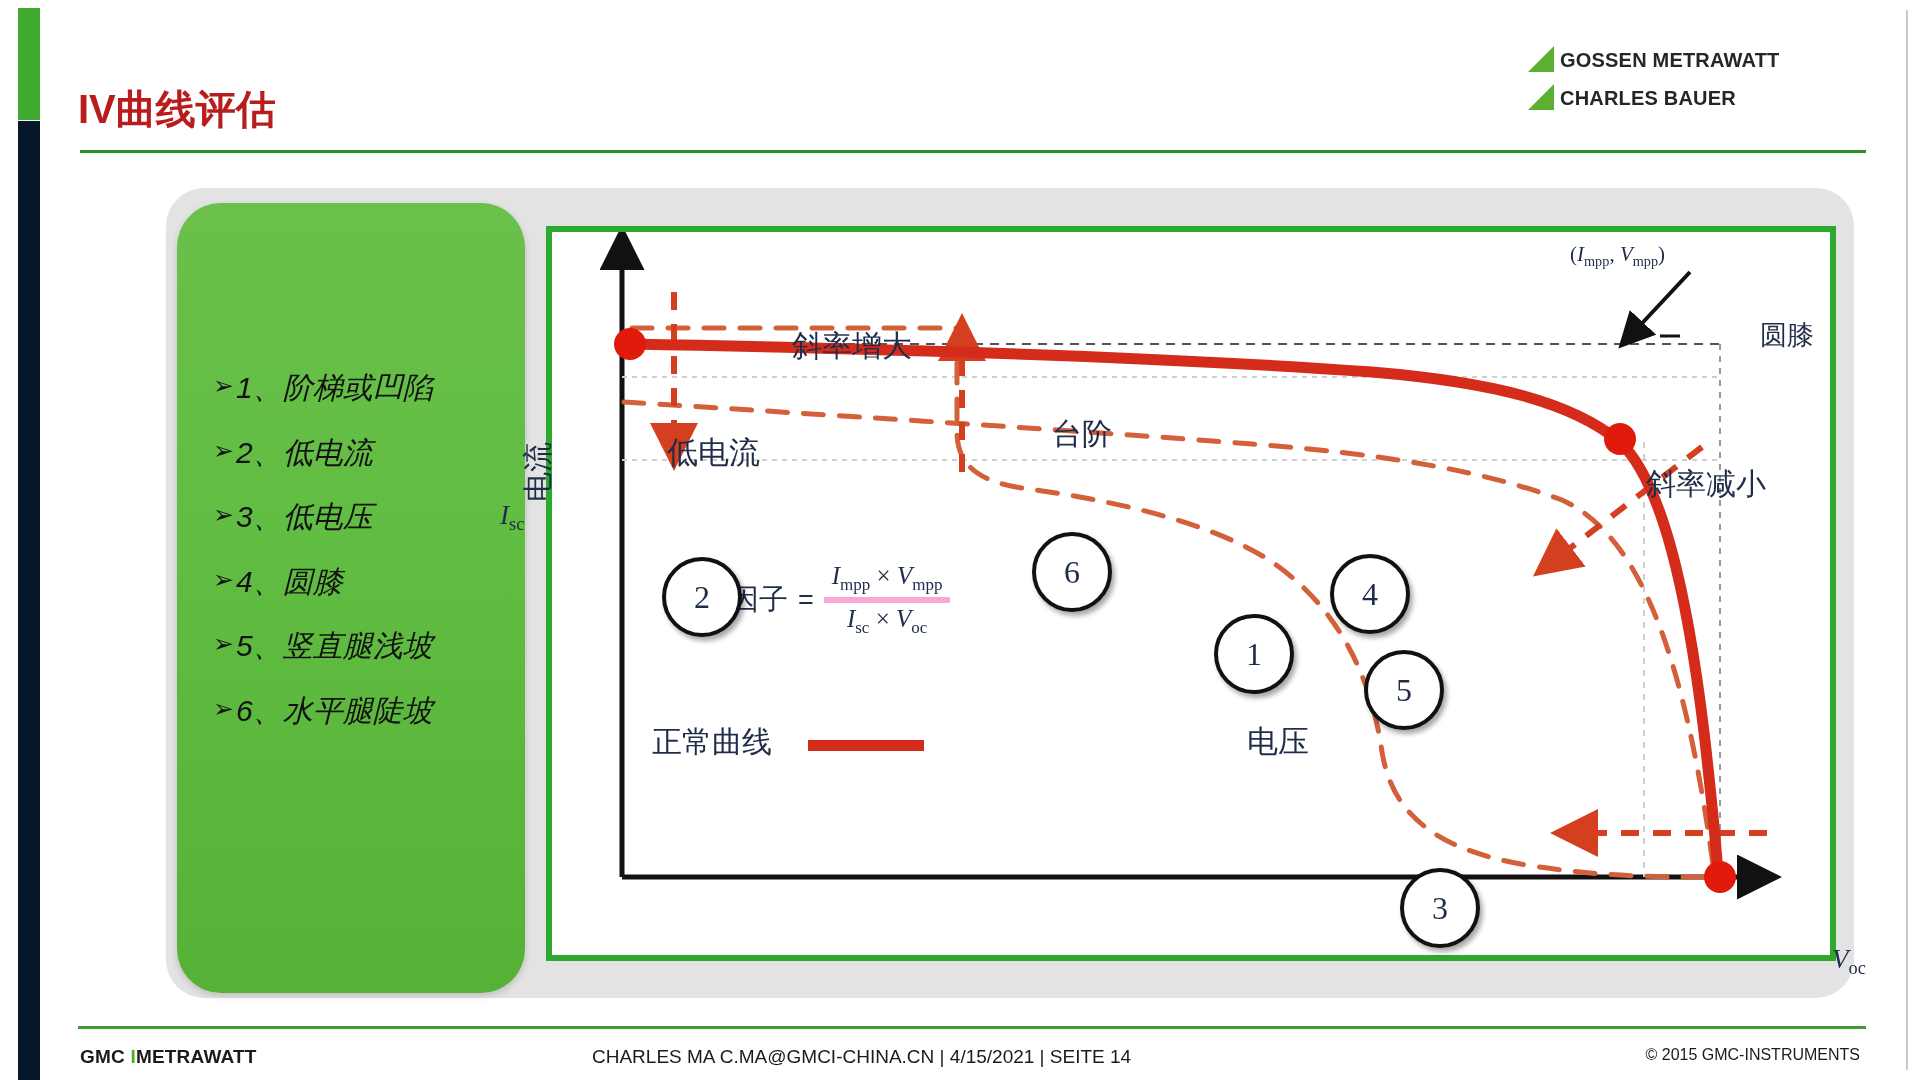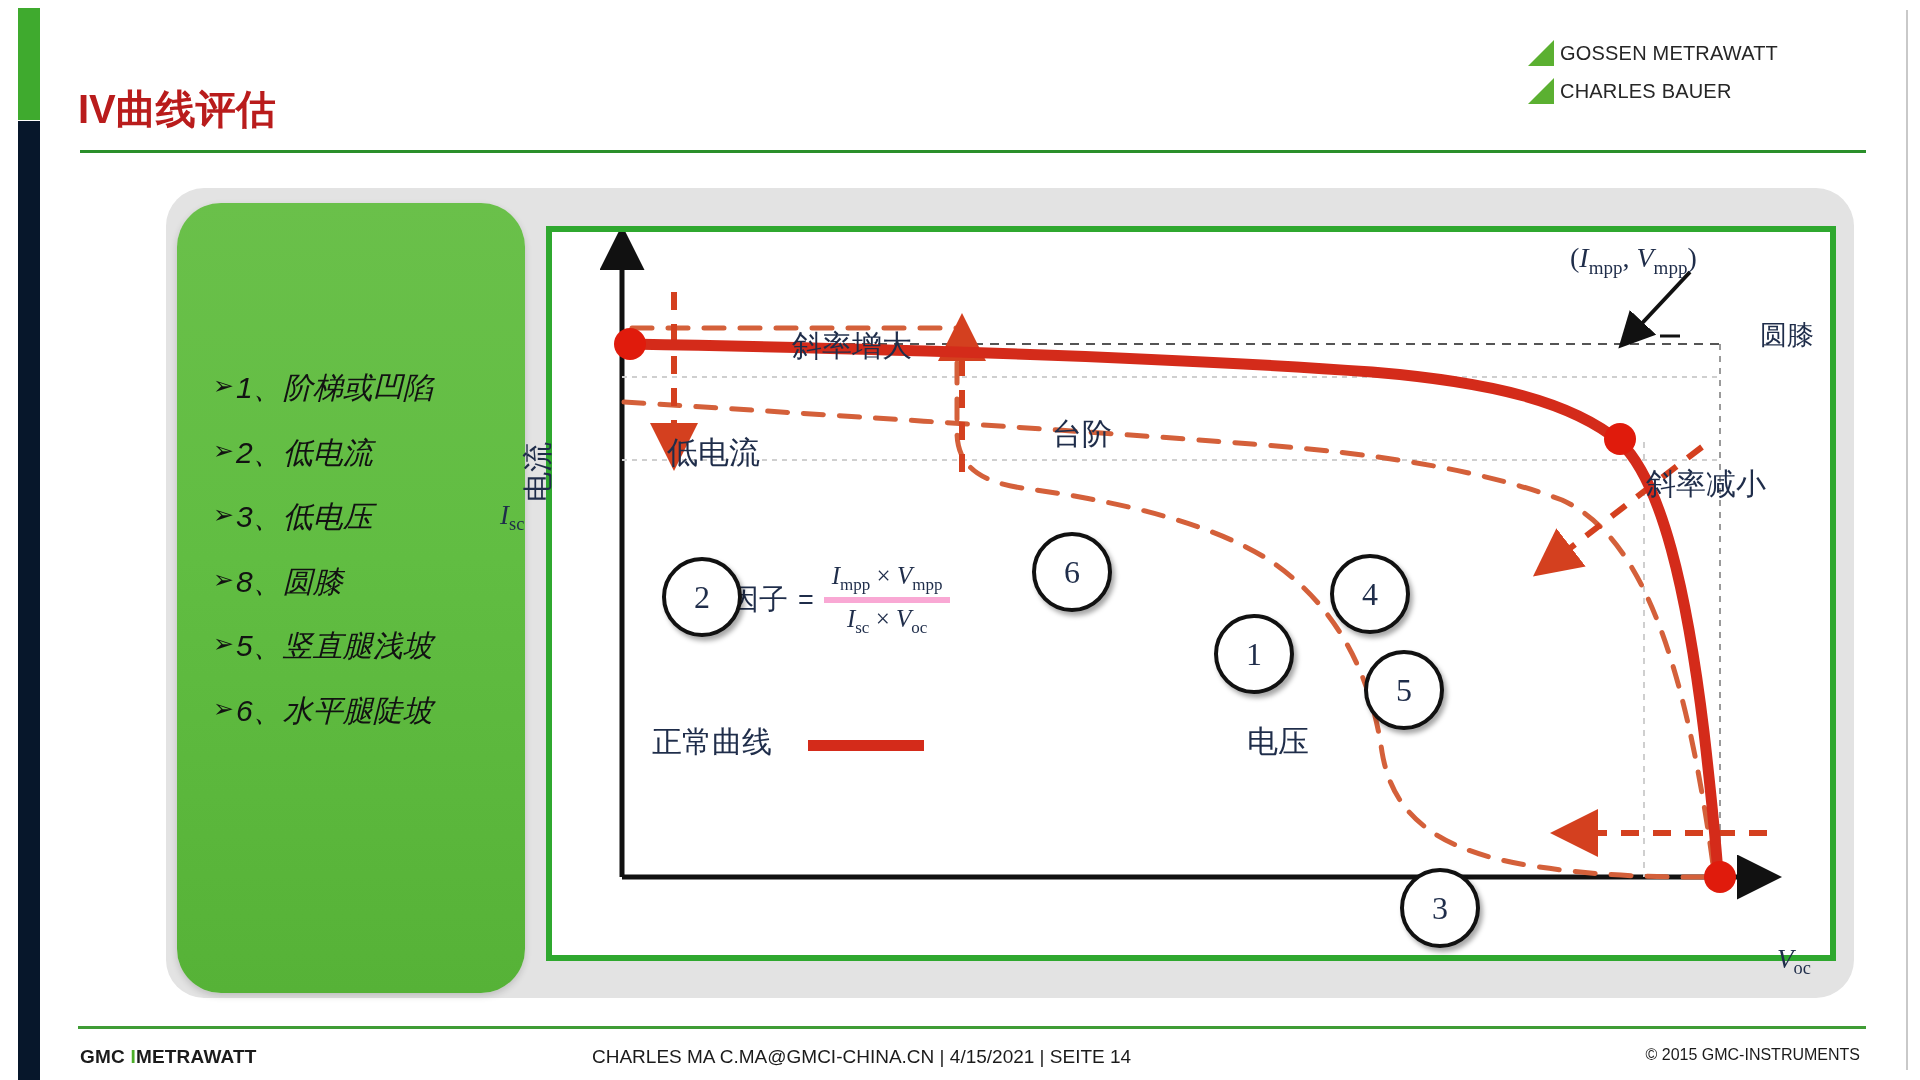--- a/index.html
+++ b/index.html
@@ -22,21 +22,21 @@
   
   .title{
     position:absolute;left:78px;top:82px;
     font-size:40px;font-weight:bold;color:#b91c1c;
     letter-spacing:0px;white-space:nowrap;
   }
   .title-rule{position:absolute;left:80px;top:150px;width:1786px;height:3px;background:#2a8f2a;}
 
   
   .brand{position:absolute;right:62px;top:34px;width:330px;}
-  .brand-row{display:flex;align-items:center;height:38px;}
+  .brand-row{display:flex;align-items:flex-end;height:38px;font-weight:bold;}
   .tri{
     width:0;height:0;margin-right:6px;
     border-left:26px solid transparent;
     border-bottom:26px solid #5bb031;
   }
   .brand-txt{font-size:20px;color:#262626;letter-spacing:.2px;white-space:nowrap;}
 
   
   .backplate{
     position:absolute;left:166px;top:188px;width:1688px;height:810px;
@@ -64,22 +64,22 @@
     background:#ffffff;border:6px solid #2fa82f;
     box-sizing:border-box;
   }
   .chartframe svg{display:block;width:100%;height:100%;}
 
   
   .cl{position:absolute;color:#1f2d4a;white-space:nowrap;}
   .serif{font-family:"Liberation Serif","DejaVu Serif",serif;}
 
   .lbl-isc{left:-52px;top:268px;font-size:27px;}
-  .lbl-voc{left:1225px;top:712px;font-size:27px;}
-  .lbl-mpp{left:1018px;top:10px;font-size:28px;}
+  .lbl-voc{left:1280px;top:712px;font-size:27px;}
+  .lbl-mpp{left:1018px;top:10px;font-size:21px;}
   .lbl-knee{left:1208px;top:85px;font-size:27px;}
   .lbl-lowcur{left:115px;top:200px;font-size:31px;}
   .lbl-yax{left:-34px;top:270px;font-size:30px;transform:rotate(-90deg);transform-origin:left top;}
   .lbl-xax{left:695px;top:489px;font-size:31px;}
   .lbl-slopeup{left:240px;top:94px;font-size:30px;}
   .lbl-step{left:500px;top:182px;font-size:30px;}
   .lbl-slopedn{left:1060px;top:232px;font-size:30px;margin-left:34px;}
   .lbl-legend{left:100px;top:490px;font-size:30px;}
   .lbl-ff{left:120px;top:330px;font-size:29px;}
 
@@ -146,21 +146,21 @@
       <div class="bullet">
         <span class="mk">➢</span>
         <span class="tx">2、低电流</span>
       </div>
       <div class="bullet">
         <span class="mk">➢</span>
         <span class="tx">3、低电压</span>
       </div>
       <div class="bullet">
         <span class="mk">➢</span>
-        <span class="tx">8、圆膝</span>
+        <span class="tx">4、圆膝</span>
       </div>
       <div class="bullet">
         <span class="mk">➢</span>
         <span class="tx">5、竖直腿浅坡</span>
       </div>
       <div class="bullet">
         <span class="mk">➢</span>
         <span class="tx">6、水平腿陡坡</span>
       </div>
     </div>

